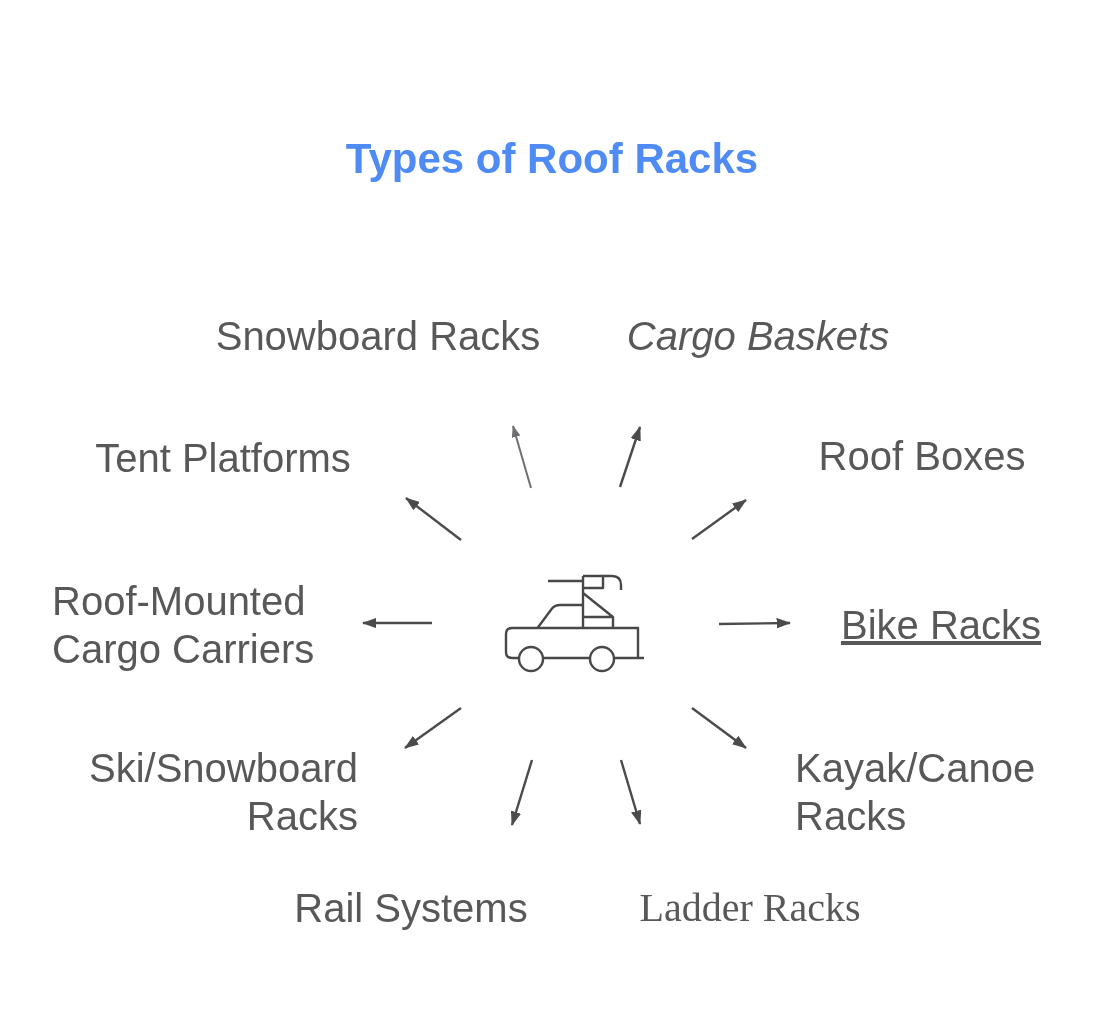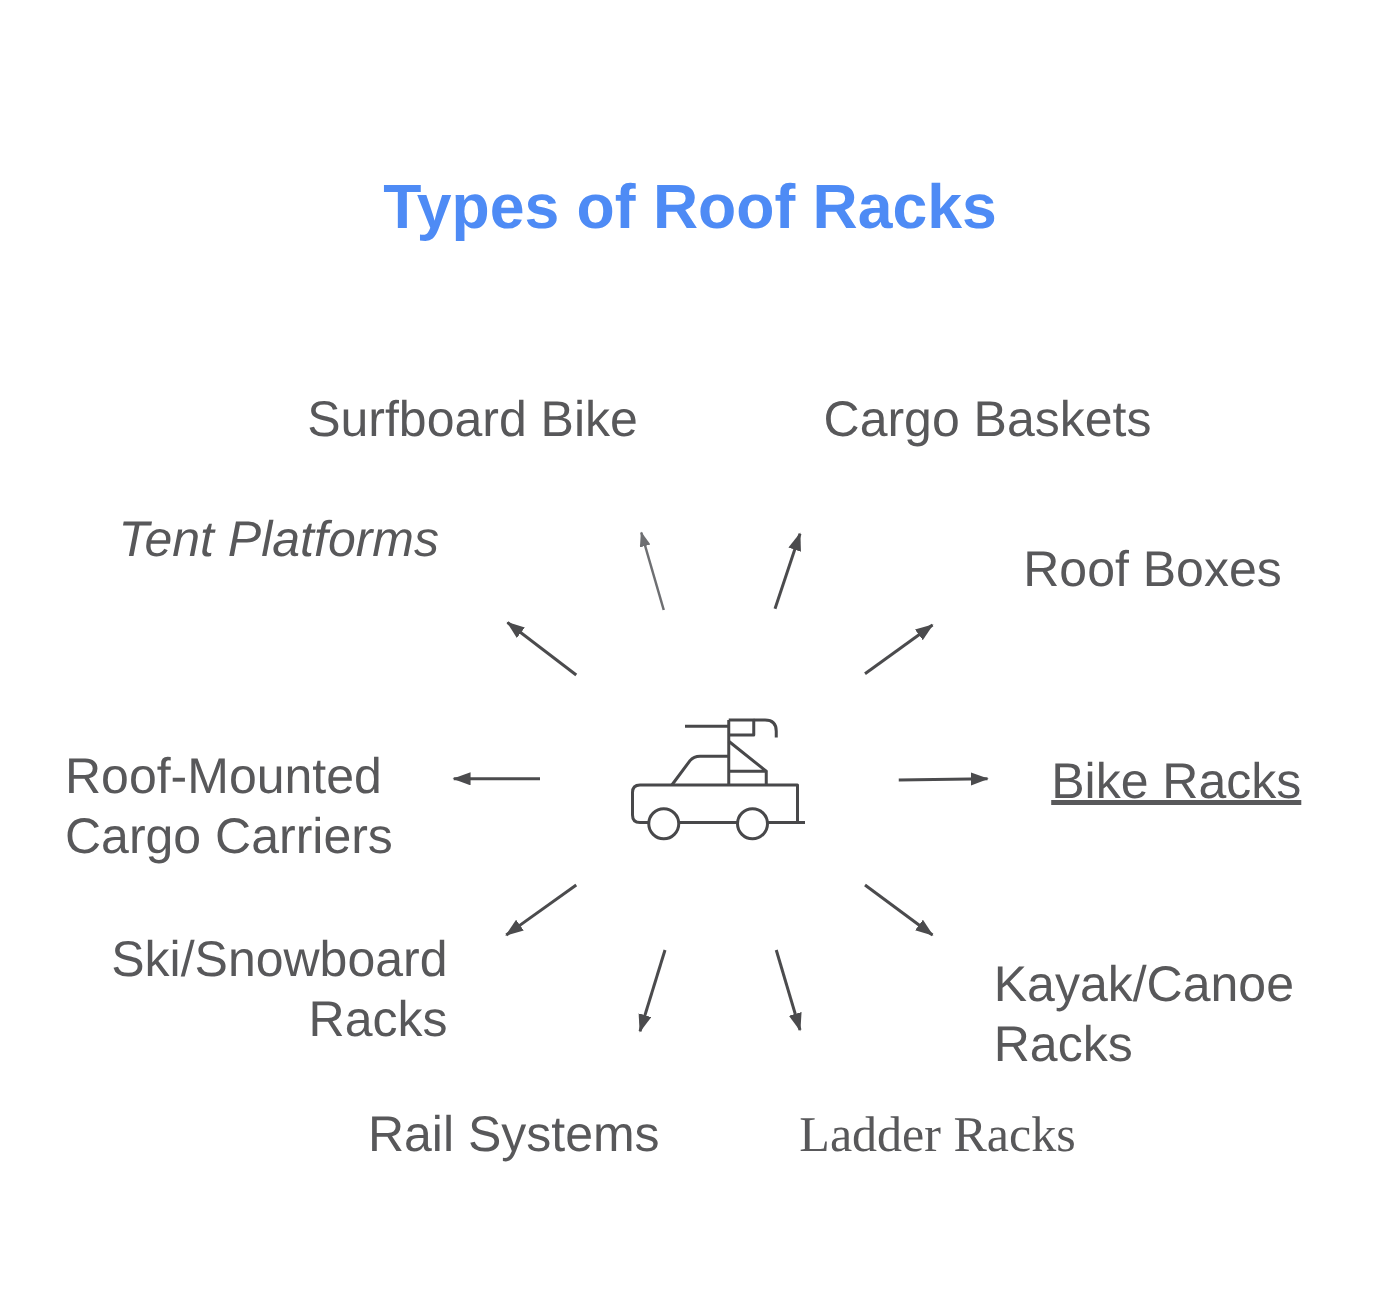--- a/index.html
+++ b/index.html
@@ -14,32 +14,32 @@
     position:relative;
     width:1104px;height:1032px;
     background:var(--bg);
     font-family:"Liberation Sans","DejaVu Sans",sans-serif;
     overflow:hidden;
   }
   #diagram-svg{position:absolute;left:0;top:0;width:1104px;height:1032px;}
   .page-title{
     position:absolute;left:0;right:0;top:103px;
     text-align:center;
-    font-size:50px;font-weight:bold;line-height:56px;
+    font-size:42px;font-weight:bold;line-height:56px;
     color:var(--title-color);
     white-space:nowrap;
     letter-spacing:0px;
   }
   .label{
     position:absolute;
     font-size:40px;line-height:48px;
     color:var(--label-color);
   }
   .label.center{text-align:center;white-space:nowrap;transform:translateX(-50%);}
-  .label.left-align{text-align:left;margin-top:20px;}
+  .label.left-align{text-align:left;}
   .label.right-align{text-align:right;}
 </style>
 </head>
 <body>
 
 <div id="canvas">
 
   <h1 class="page-title">Types of Roof Racks</h1>
 
   <svg id="diagram-svg" viewBox="0 0 1104 1032" xmlns="http://www.w3.org/2000/svg">
@@ -79,25 +79,25 @@
 
       <path d="M603 576 H612 Q621 576 621 585 V590"></path>
 
       <path d="M583 593 L613 617 H583 M613 617 V628"></path>
 
       <circle cx="531" cy="659" r="12" fill="#ffffff"></circle>
       <circle cx="602" cy="659" r="12" fill="#ffffff"></circle>
     </g>
   </svg>
 
-  <div class="label center" style="left:378px; top:312px;">Surfboard Bike</div>
+  <div class="label center" style="left:378px; top:312px;">Snowboard Racks</div>
 
-  <div class="label center" style="left:790px; top:312px;">Cargo Baskets</div>
+  <div class="label center" style="left:758px; top:312px;font-style:italic;">Cargo Baskets</div>
 
-  <div class="label center" style="left:223px; top:408px;font-style:italic;">Tent Platforms</div>
+  <div class="label center" style="left:223px; top:434px;">Tent Platforms</div>
 
   <div class="label center" style="left:898px; top:432px;margin-left:24px;">Roof Boxes</div>
 
   <div class="label left-align" style="left:52px; top:577px; width:286px;">Roof-Mounted Cargo Carriers</div>
 
   <div class="label center" style="left:941px; top:601px;text-decoration:underline;">Bike Racks</div>
 
   <div class="label right-align" style="left:58px; top:744px; width:300px;">Ski/Snowboard Racks</div>
 
   <div class="label center" style="left:411px; top:884px;">Rail Systems</div>

